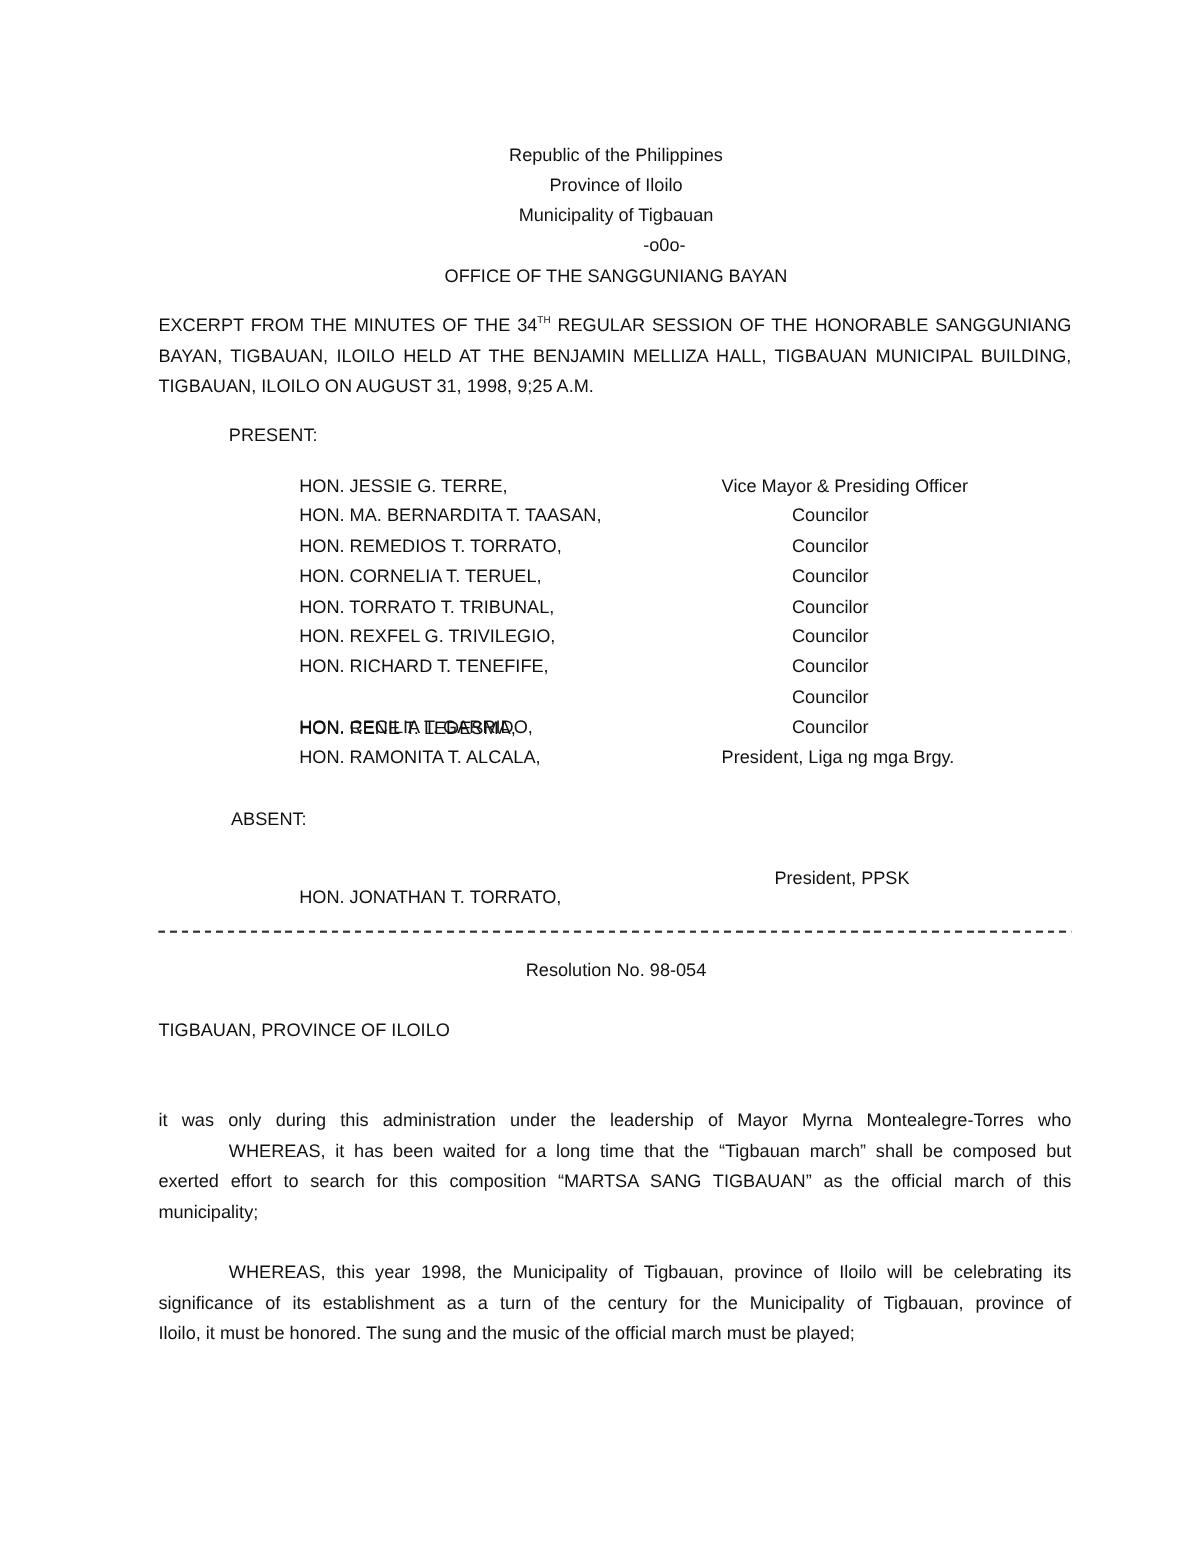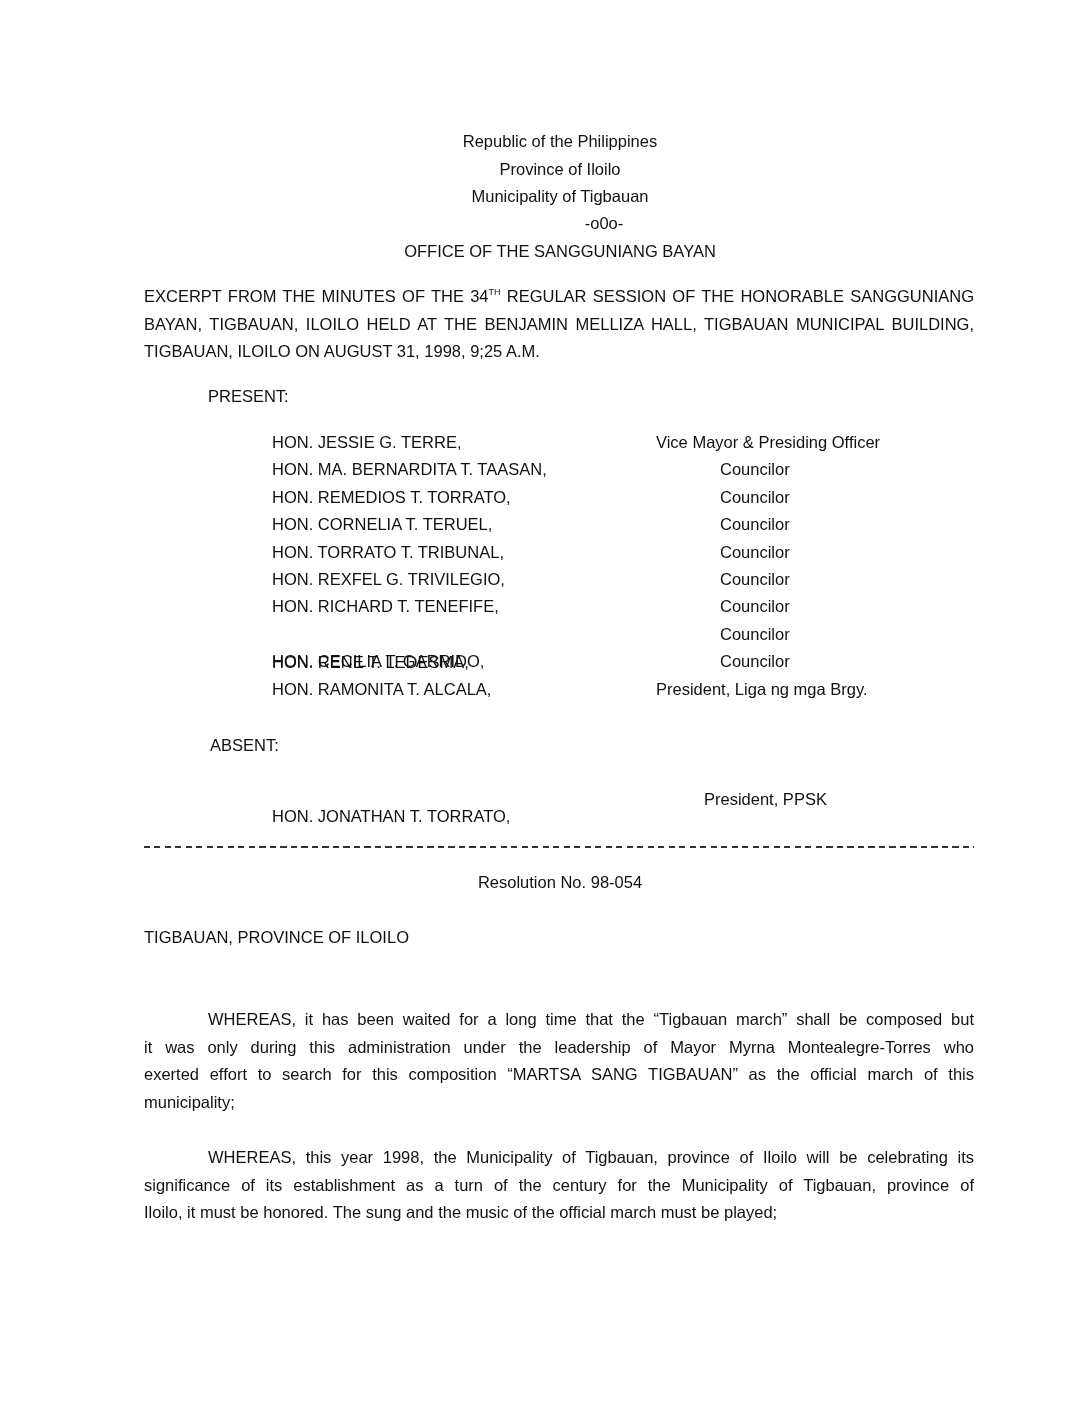--- a/index.html
+++ b/index.html
@@ -143,22 +143,22 @@
 
   <div class="dashes"></div>
 
   <div class="header-line" style="top:872px;">Resolution No. 98-054</div>
 
   <div class="justify-block" style="top:924px;">
     <span class="justify-line last">TIGBAUAN, PROVINCE OF ILOILO</span>
   </div>
 
   <div class="justify-block" style="top:1006px;">
+    <span class="justify-line">it was only during this administration under the leadership of Mayor Myrna Montealegre-Torres who</span>
     <span class="justify-line"><span class="indent"></span><span>WHEREAS, it has been waited for a long time that the “Tigbauan march” shall be composed but</span></span>
-    <span class="justify-line">it was only during this administration under the leadership of Mayor Myrna Montealegre-Torres who</span>
     <span class="justify-line">exerted effort to search for this composition “MARTSA SANG TIGBAUAN” as the official march of this</span>
     <span class="justify-line last">municipality;</span>
   </div>
 
   <div class="justify-block" style="top:1144px;">
     <span class="justify-line"><span class="indent"></span><span>WHEREAS,  this year 1998, the Municipality of Tigbauan, province of Iloilo will be celebrating its</span></span>
     <span class="justify-line">significance of its establishment as a turn of the century for the Municipality of Tigbauan, province of</span>
     <span class="justify-line last">Iloilo, it must be honored. The sung and the music of the official march must be played;</span>
   </div>
 

